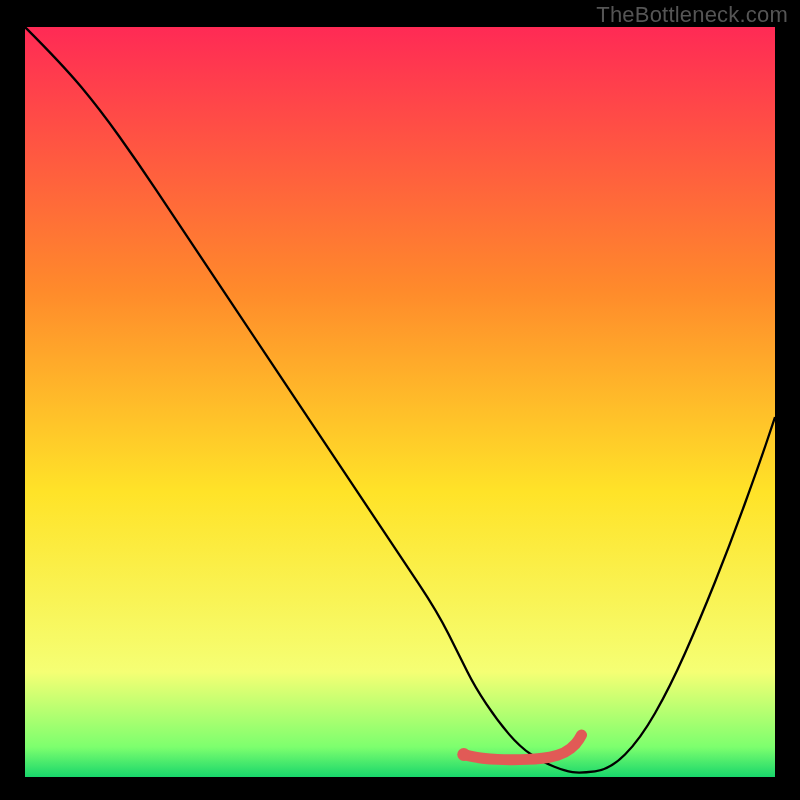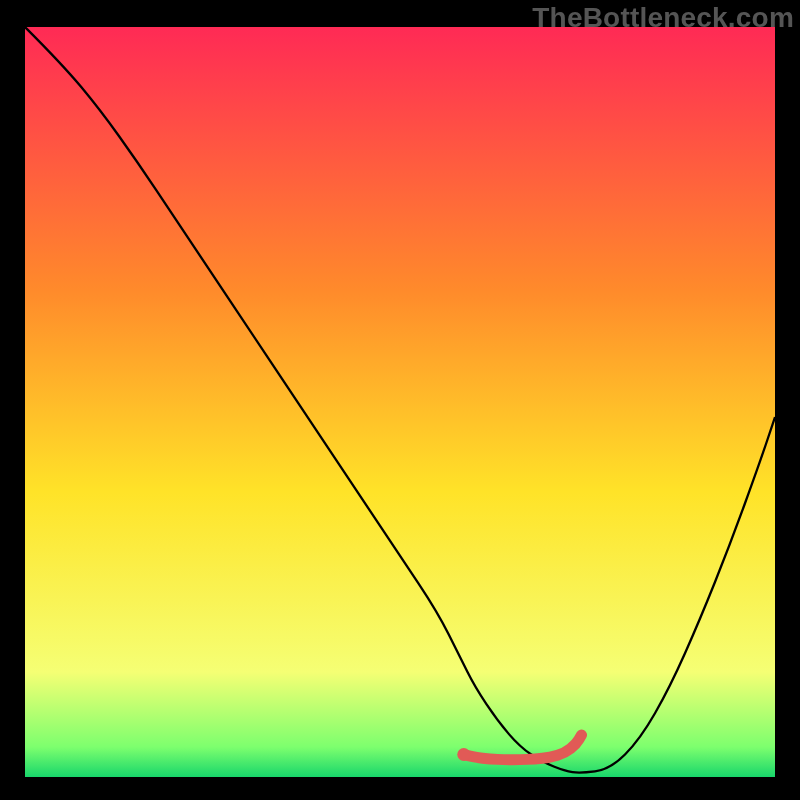--- a/index.html
+++ b/index.html
@@ -13,24 +13,24 @@
   }
   .frame {
     position: relative;
     width: 800px;
     height: 800px;
     background: #000;
   }
   .watermark {
     position: absolute;
     top: 2px;
-    right: 6px;
+    right: 12px;
     color: #555;
-    font-size: 28px;
-    font-weight: bold;
+    font-size: 22px;
+    font-weight: normal;
     letter-spacing: 0.2px;
   }
   .plot {
     position: absolute;
     left: 25px;
     top: 27px;
     width: 750px;
     height: 750px;
   }
   svg { display: block; }

